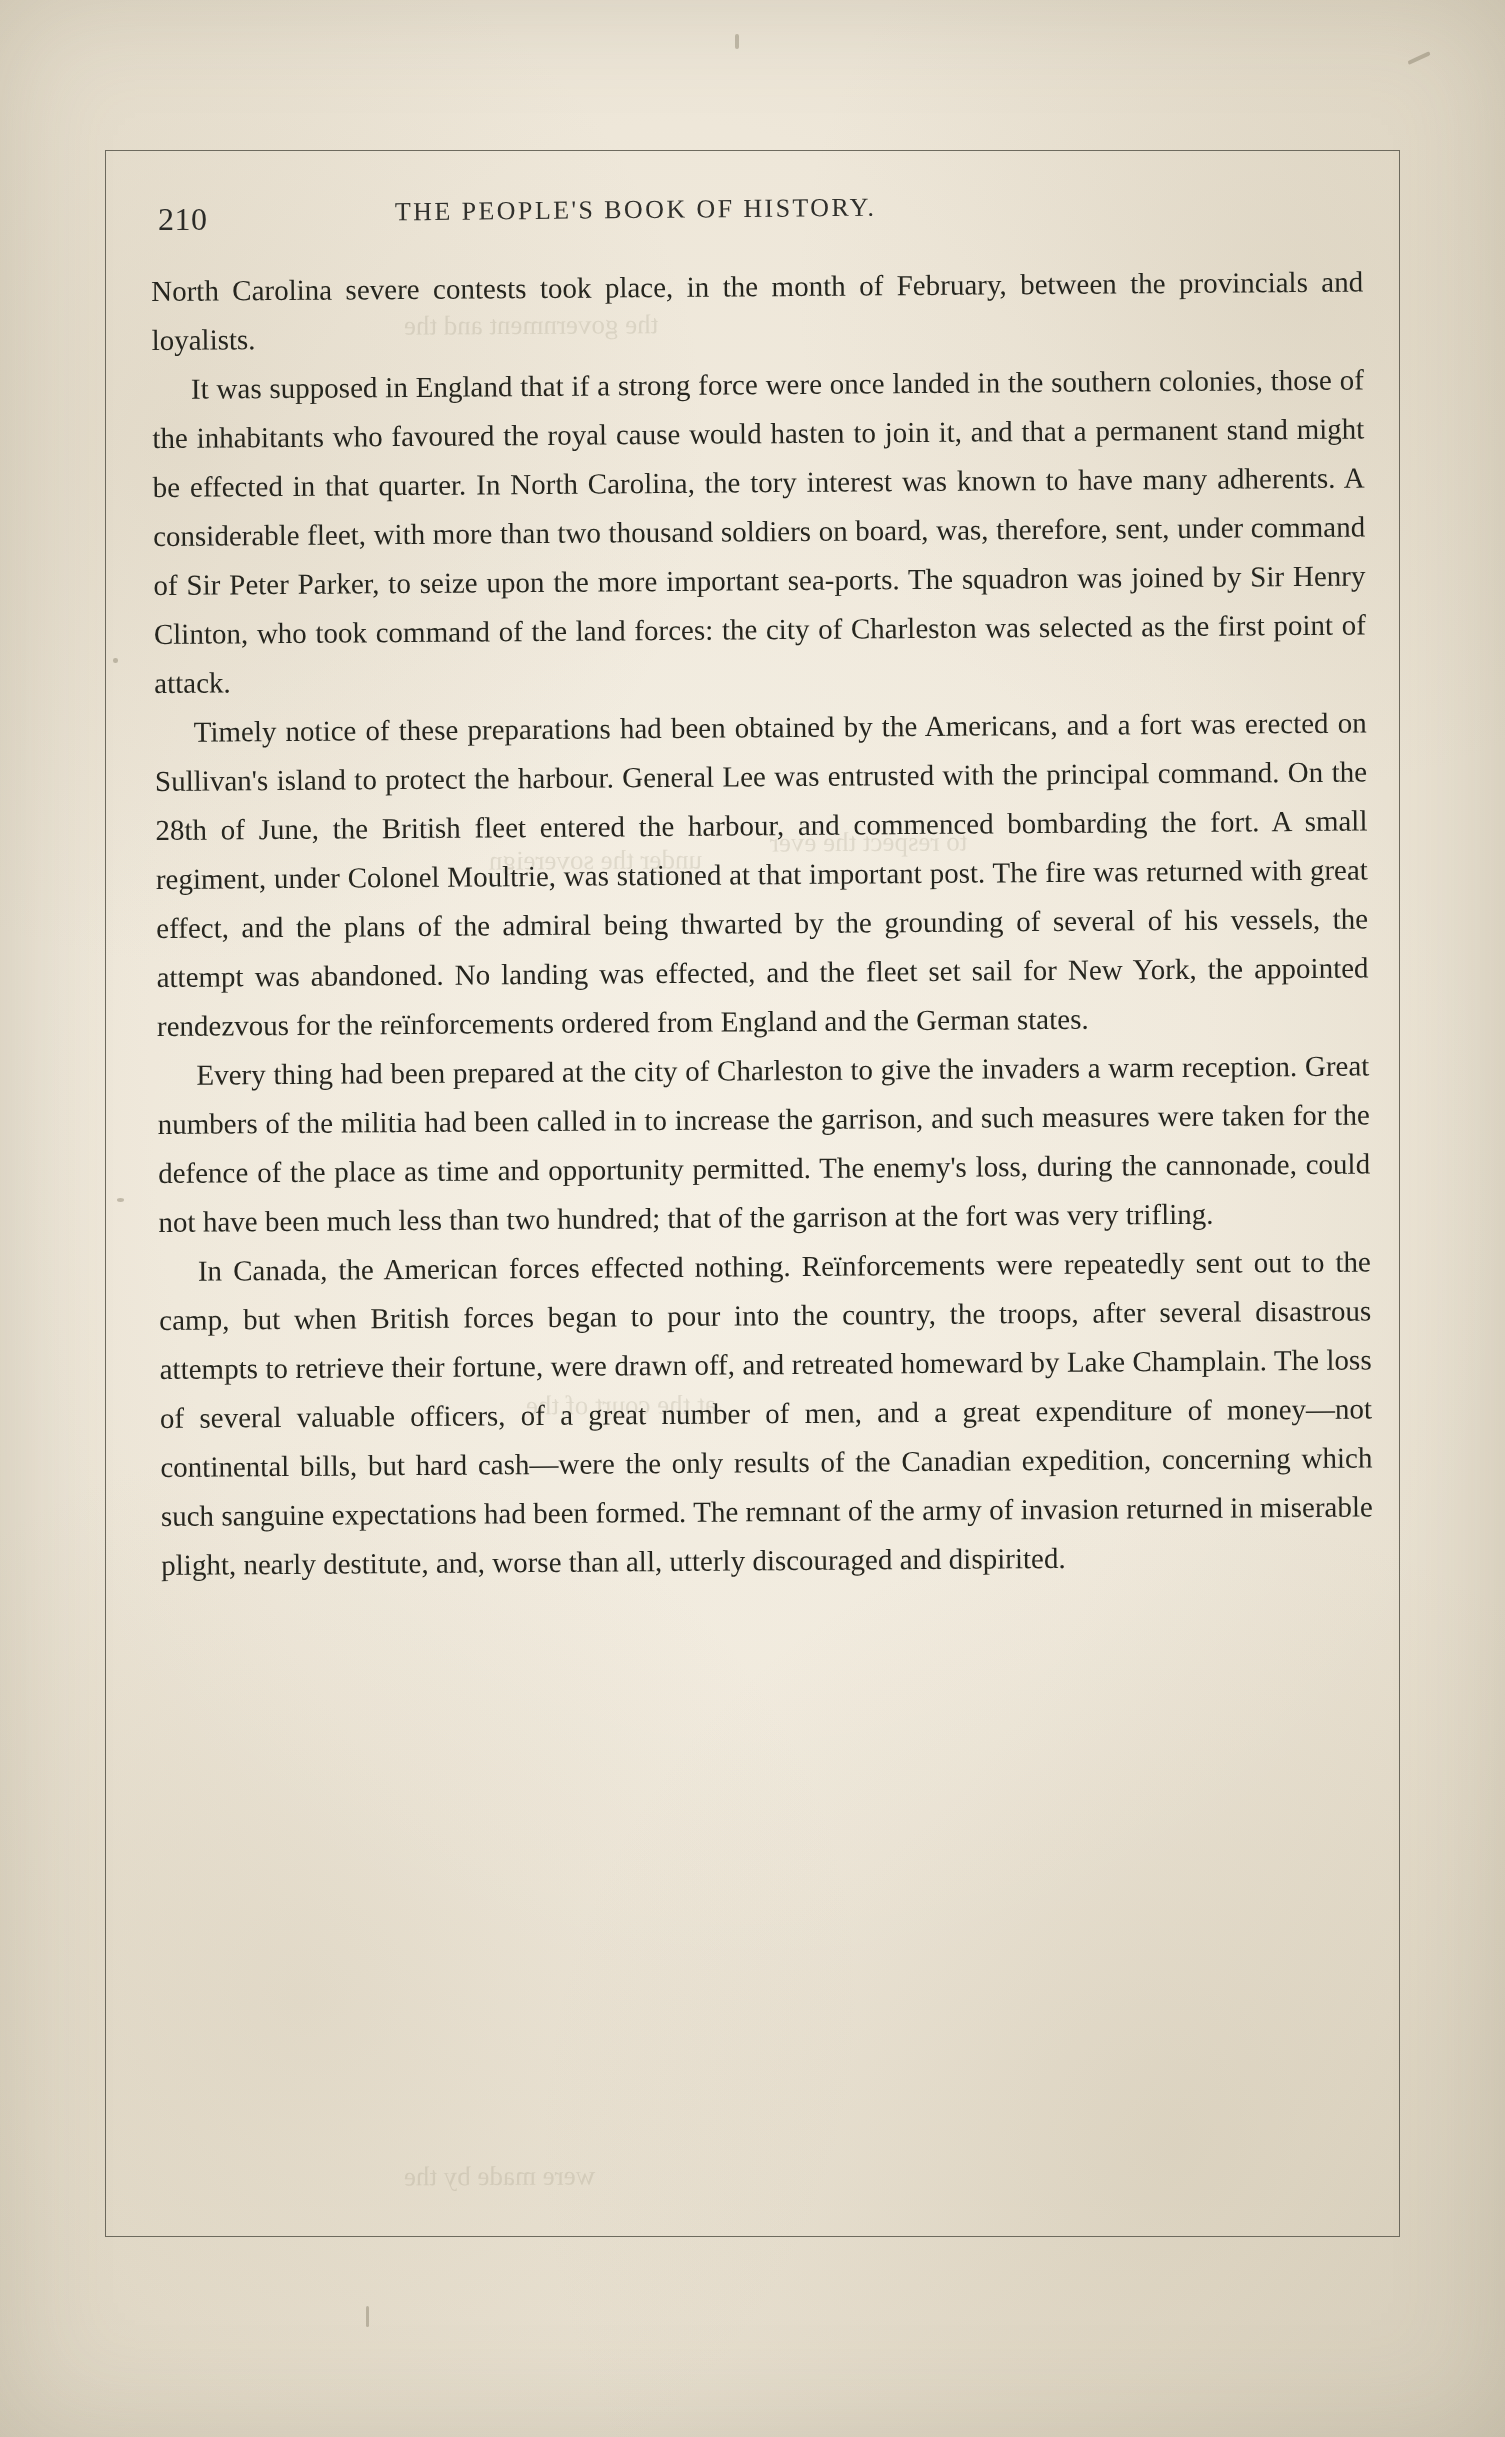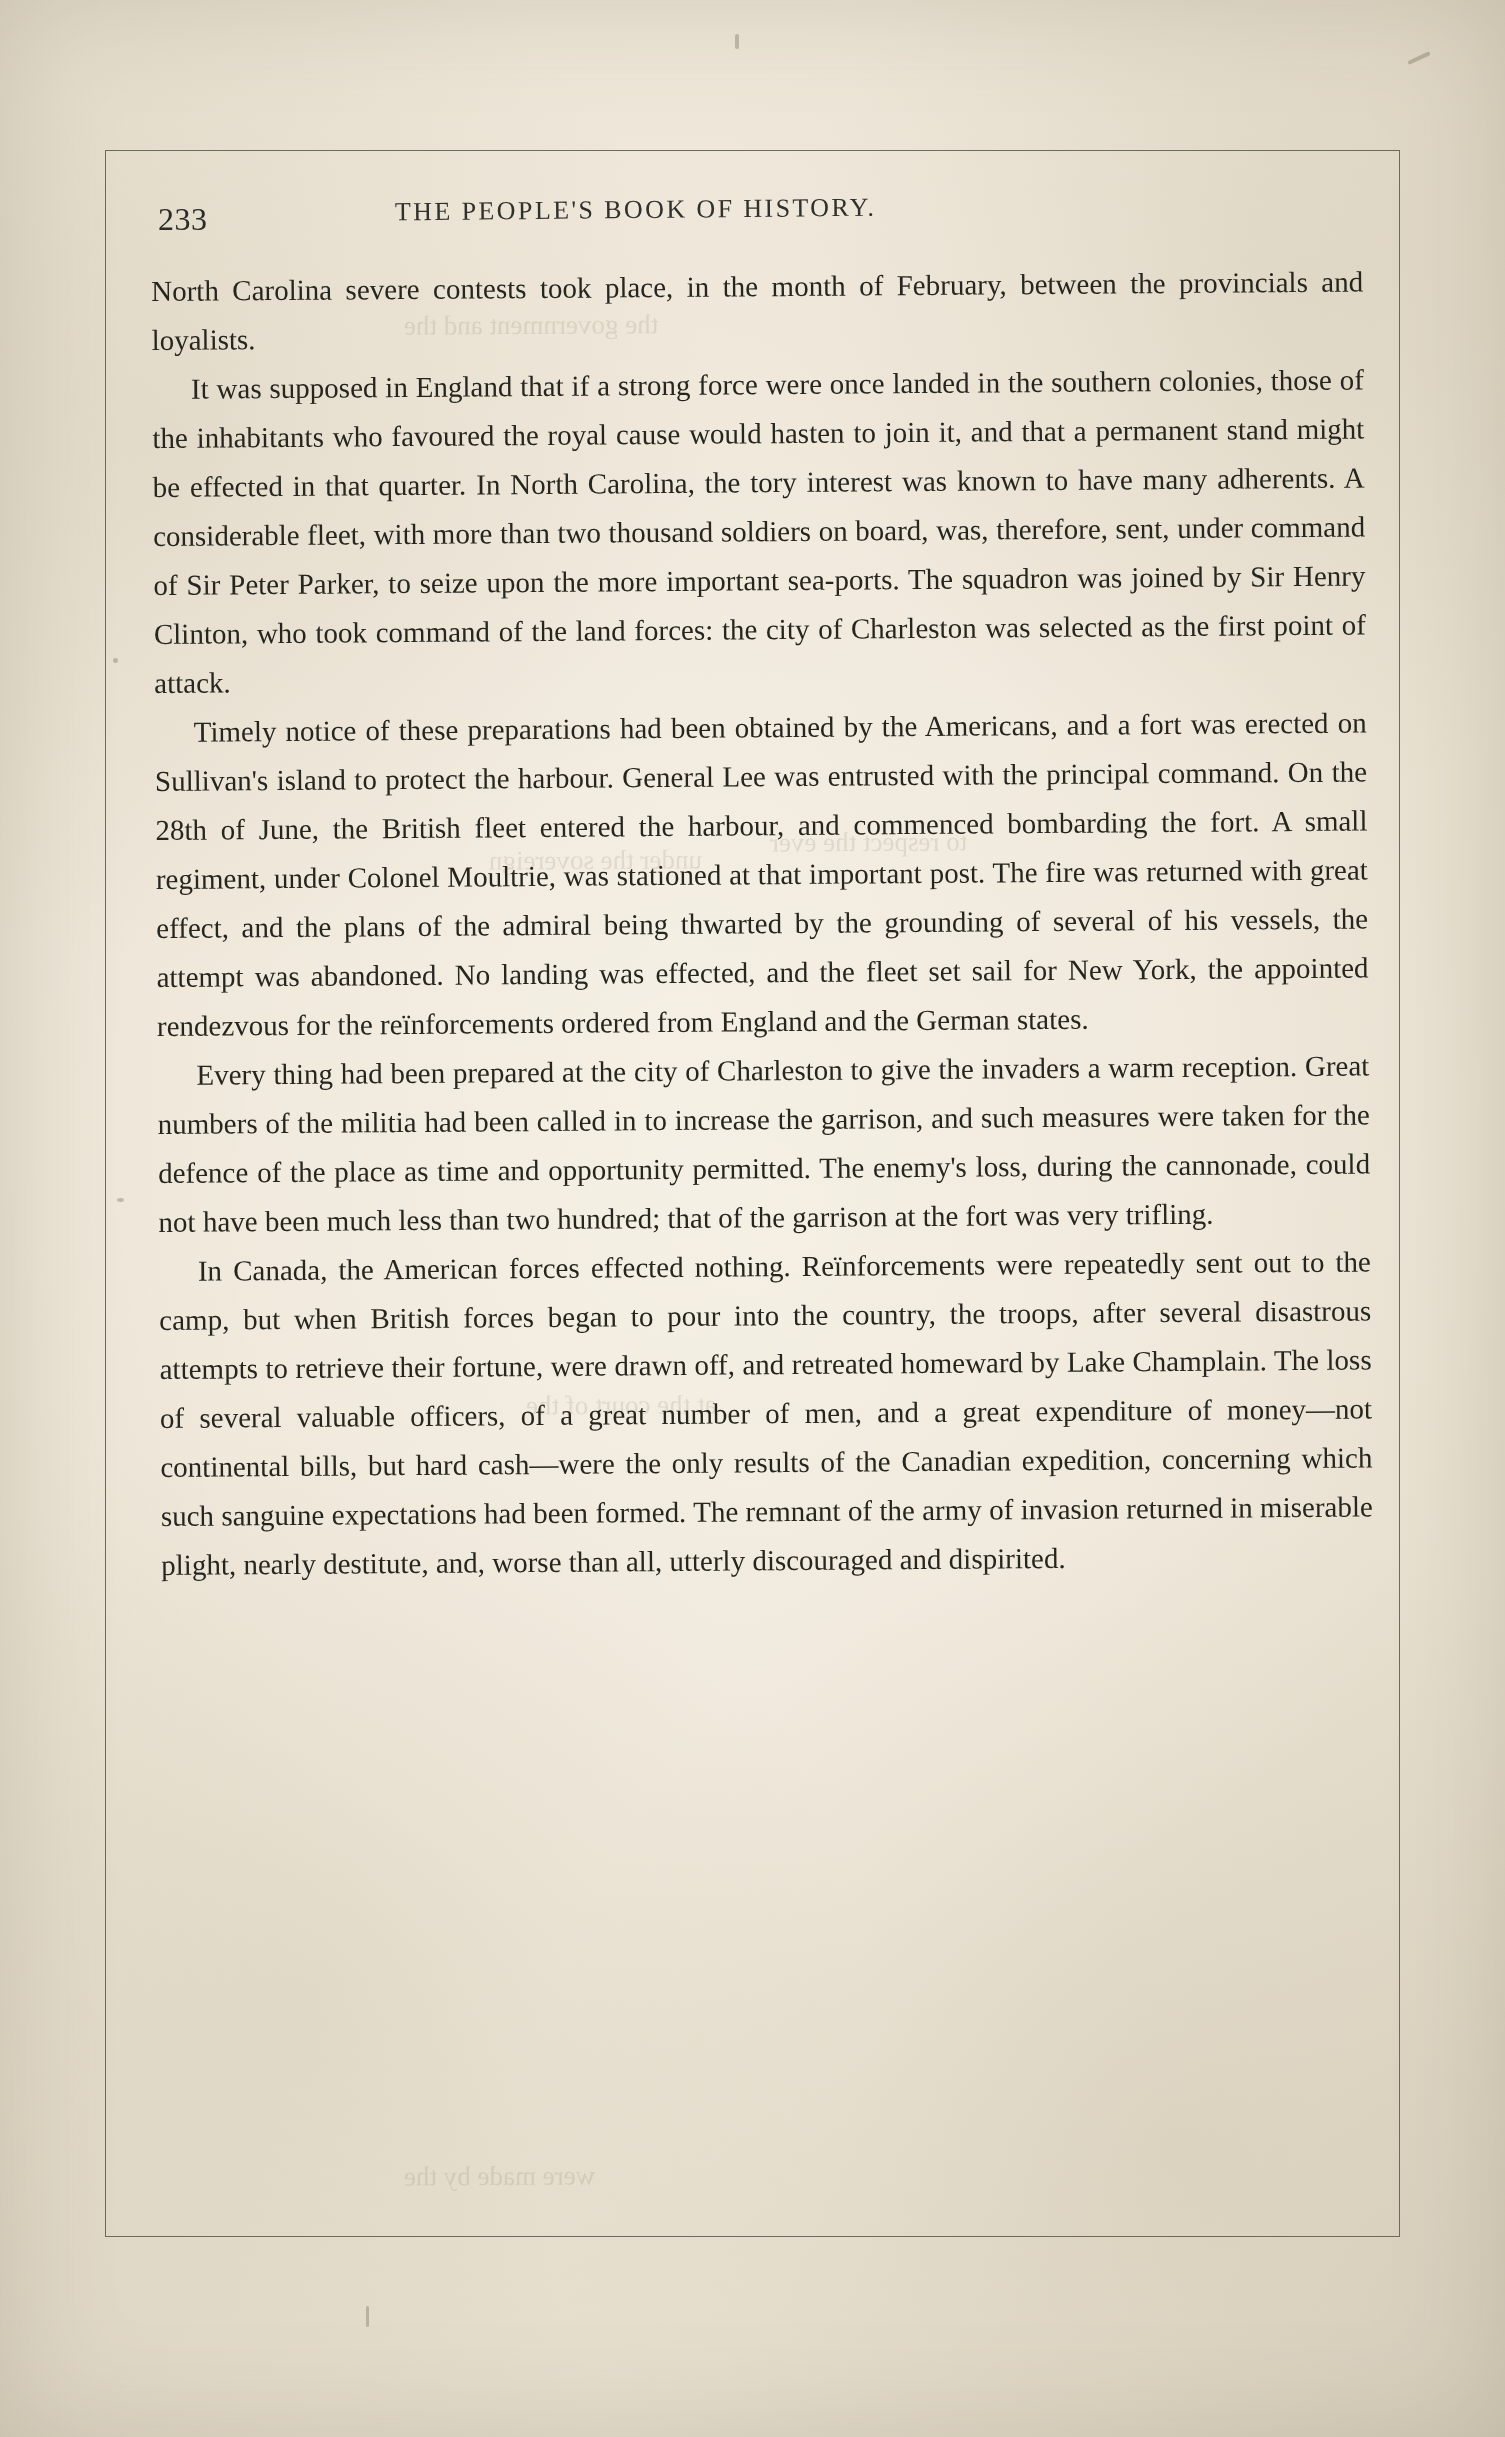--- a/index.html
+++ b/index.html
@@ -127,21 +127,21 @@
   <span class="ghost" style="left:404px; top:310px;">the government and the</span>
   <span class="ghost" style="left:770px; top:827px;">to respect the ever</span>
   <span class="ghost" style="left:489px; top:845px;">under the sovereign</span>
   <span class="ghost" style="left:526px; top:1390px;">at the court of the</span>
   <span class="ghost" style="left:404px; top:2161px;">were made by the</span>
 
   <div class="frame"></div>
 
   <div class="content">
     <div class="header">
-      <div class="folio">233</div>
+      <div class="folio">210</div>
       <div class="running-head">THE PEOPLE'S BOOK OF HISTORY.</div>
     </div>
 
     <div class="body-text">
       <p class="first">North Carolina severe contests took place, in the month of February, between the provincials and loyalists.</p>
       <p>It was supposed in England that if a strong force were once landed in the southern colonies, those of the inhabitants who favoured the royal cause would hasten to join it, and that a permanent stand might be effected in that quarter. In North Carolina, the tory interest was known to have many adherents. A considerable fleet, with more than two thousand soldiers on board, was, therefore, sent, under command of Sir Peter Parker, to seize upon the more important sea-ports. The squadron was joined by Sir Henry Clinton, who took command of the land forces: the city of Charleston was selected as the first point of attack.</p>
       <p>Timely notice of these preparations had been obtained by the Americans, and a fort was erected on Sullivan's island to protect the harbour. General Lee was entrusted with the principal command. On the 28th of June, the British fleet entered the harbour, and commenced bombarding the fort. A small regiment, under Colonel Moultrie, was stationed at that important post. The fire was returned with great effect, and the plans of the admiral being thwarted by the grounding of several of his vessels, the attempt was abandoned. No landing was effected, and the fleet set sail for New York, the appointed rendezvous for the reïnforcements ordered from England and the German states.</p>
       <p>Every thing had been prepared at the city of Charleston to give the invaders a warm reception. Great numbers of the militia had been called in to increase the garrison, and such measures were taken for the defence of the place as time and opportunity permitted. The enemy's loss, during the cannonade, could not have been much less than two hundred; that of the garrison at the fort was very trifling.</p>
       <p>In Canada, the American forces effected nothing. Reïnforcements were repeatedly sent out to the camp, but when British forces began to pour into the country, the troops, after several disastrous attempts to retrieve their fortune, were drawn off, and retreated homeward by Lake Champlain. The loss of several valuable officers, of a great number of men, and a great expenditure of money—not continental bills, but hard cash—were the only results of the Canadian expedition, concerning which such sanguine expectations had been formed. The remnant of the army of invasion returned in miserable plight, nearly destitute, and, worse than all, utterly discouraged and dispirited.</p>
     </div>

